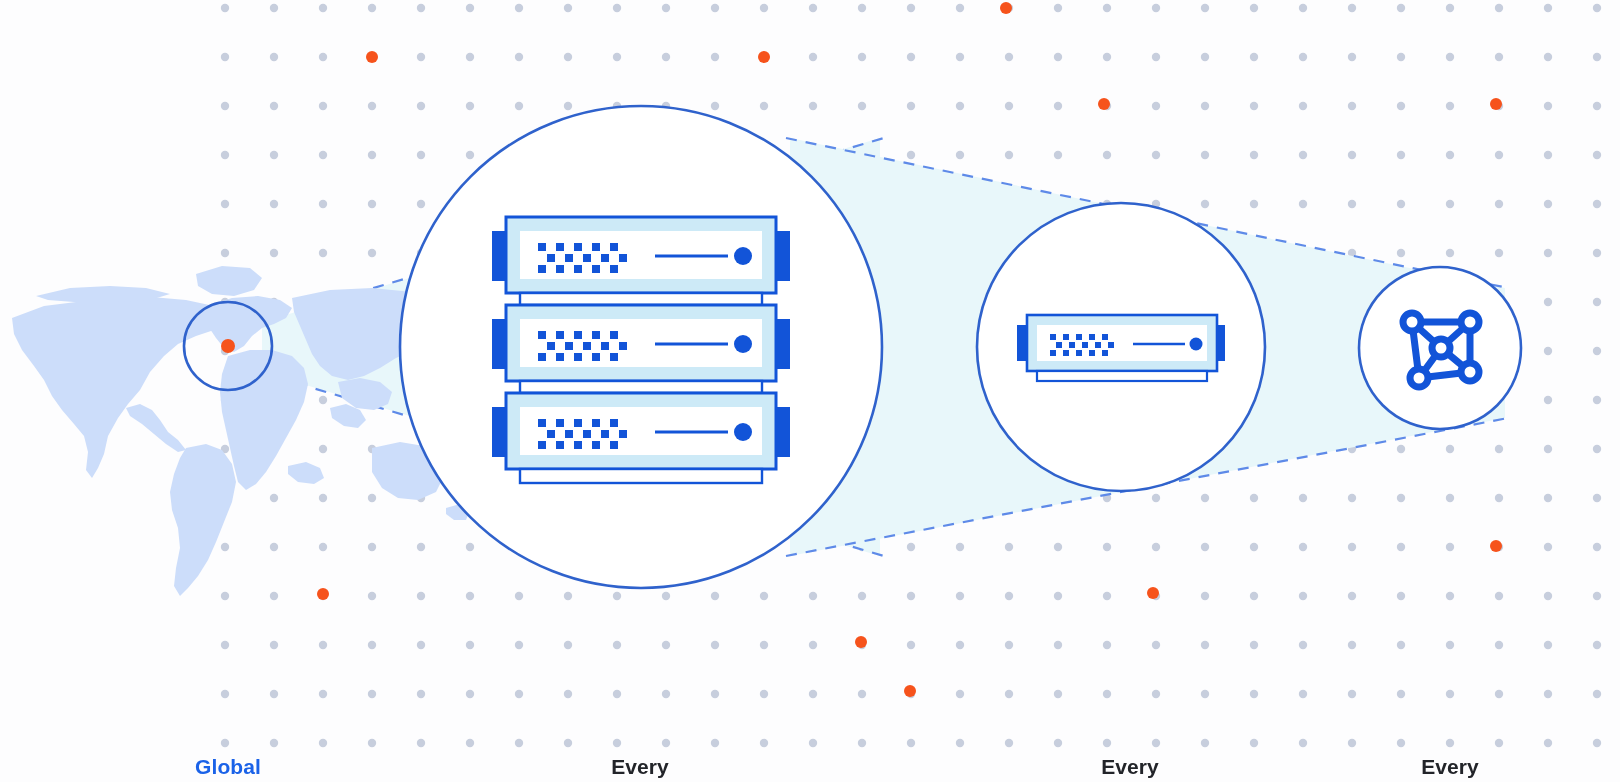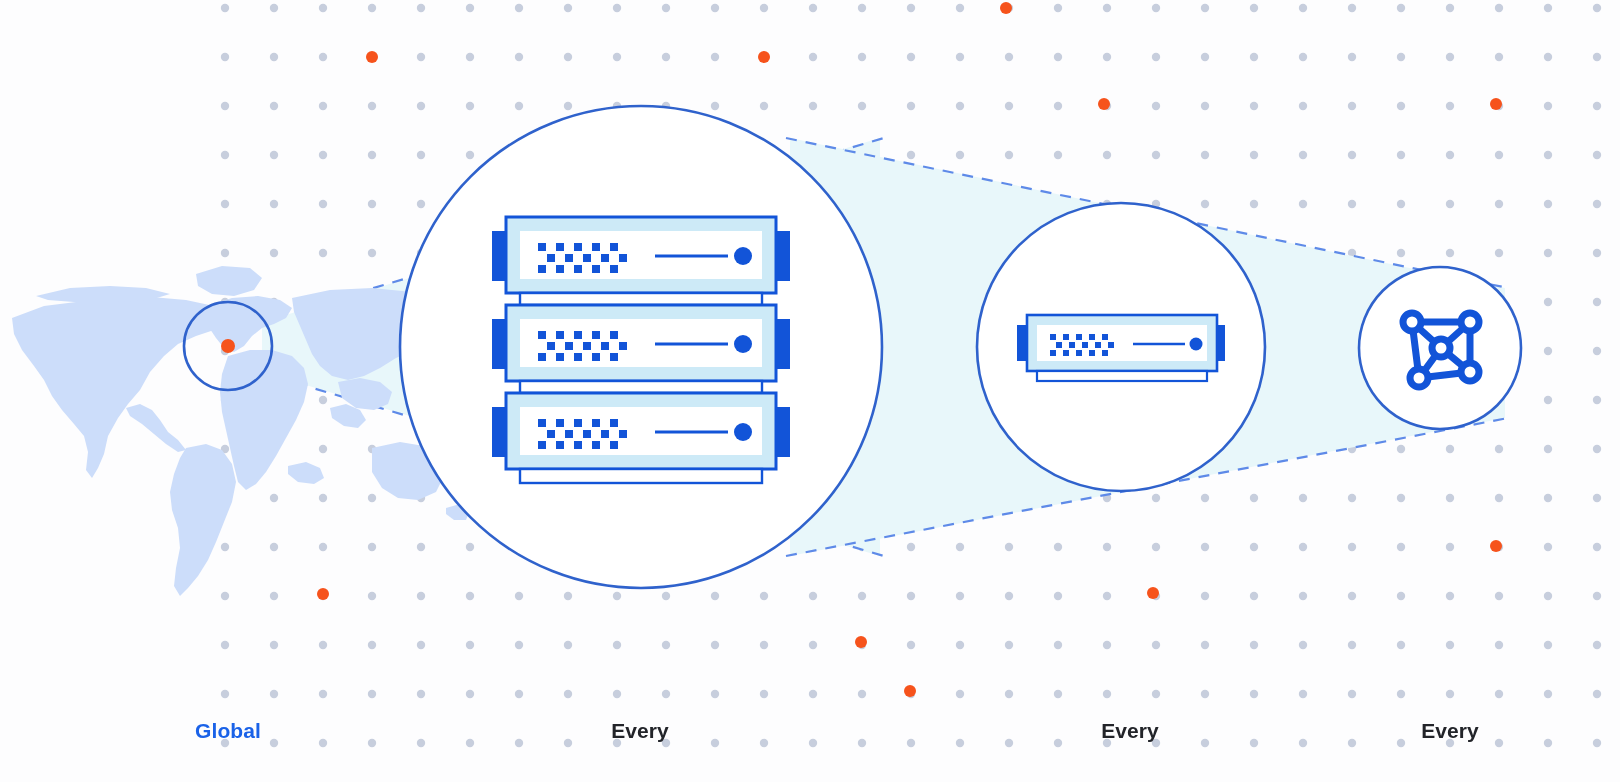--- a/index.html
+++ b/index.html
@@ -27,21 +27,21 @@
   .label {
     position: absolute;
     text-align: center;
     font-size: 21px;
     line-height: 25px;
     font-weight: 600;
     letter-spacing: 0.1px;
     white-space: pre;
     user-select: none;
   }
-  .label .l1 { display: block; }
+  .label .l1 { display: block; margin-top: 36px; }
   .label-dark { color: #222429; }
   .label-blue { color: #1a62e8; }
   #label-global   { left: 128px; top: 668px; width: 200px; }
   #label-dc       { left: 540px; top: 668px; width: 200px; }
   #label-server   { left: 1030px; top: 668px; width: 200px; }
   #label-service  { left: 1350px; top: 668px; width: 200px; }
 </style>
 </head>
 <body>
 

